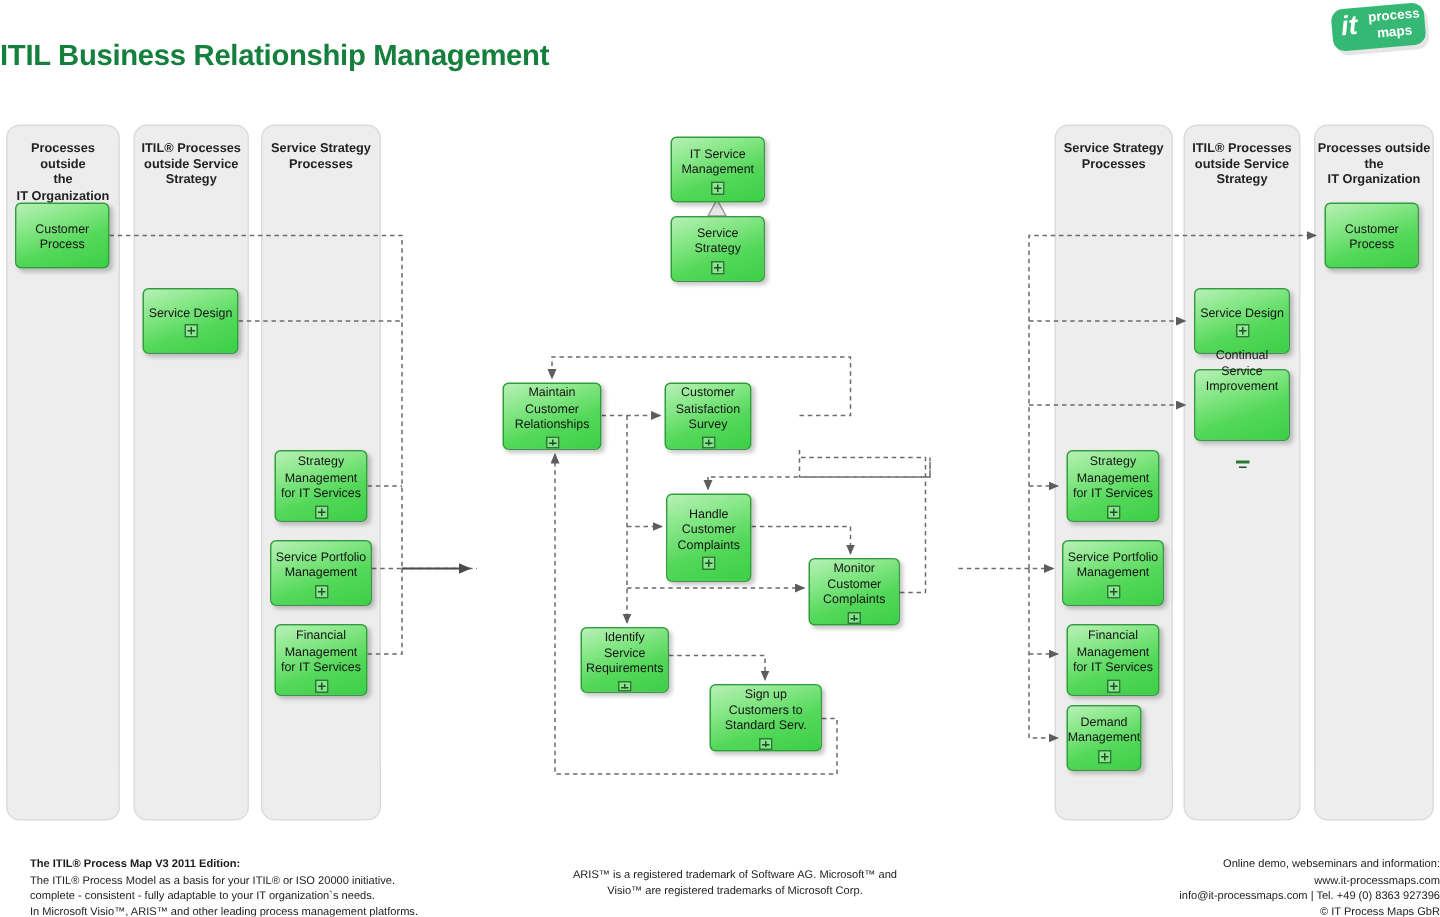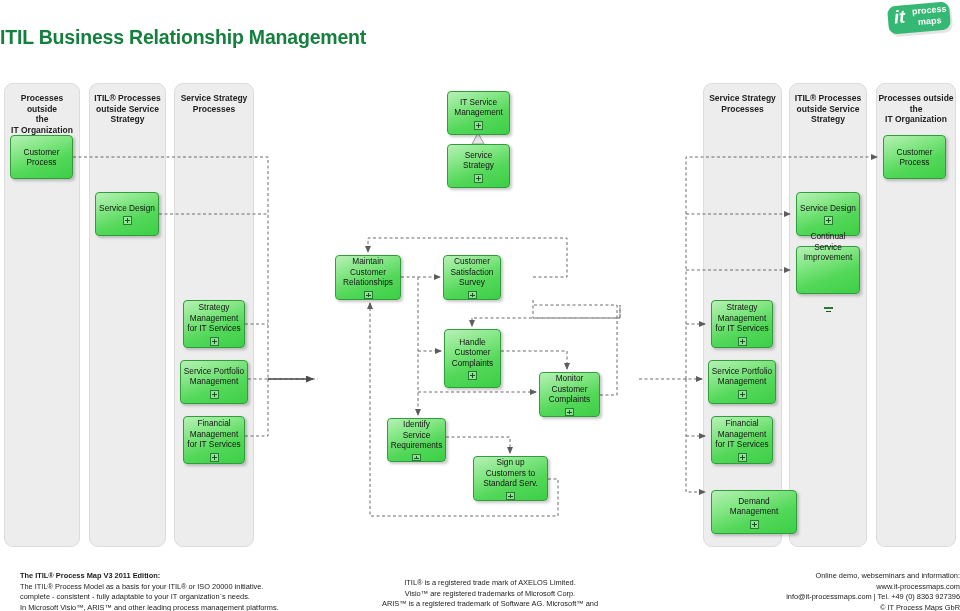--- a/index.html
+++ b/index.html
@@ -298,21 +298,21 @@
         <div class="lbl">Service Portfolio
 Management</div>
         <div class="plus"></div>
       </div>
       <div class="pbox" style="left: 711px; top: 416px; width: 62px; height: 48px;">
         <div class="lbl">Financial
 Management
 for IT Services</div>
         <div class="plus"></div>
       </div>
-      <div class="pbox" style="left: 711px; top: 470px; width: 86px; height: 44px; margin-top: 20px;">
+      <div class="pbox" style="left: 711px; top: 470px; width: 50px; height: 44px;">
         <div class="lbl">Demand
 Management</div>
         <div class="plus"></div>
       </div>
       <div class="pbox" style="left: 796px; top: 192px; width: 64px; height: 44px;">
         <div class="lbl">Service Design</div>
         <div class="plus"></div>
       </div>
       <div class="pbox" style="left: 796px; top: 246px; width: 64px; height: 48px; gap: 41px;">
         <div class="lbl">Continual
@@ -327,23 +327,22 @@
     </div>
 
   <div class="foot" id="foot-left">
     <div class="hd">The ITIL® Process Map V3 2011 Edition:</div>
     <div>The ITIL® Process Model as a basis for your ITIL® or ISO 20000 initiative.</div>
     <div>complete - consistent - fully adaptable to your IT organization`s needs.</div>
     <div>In Microsoft Visio™, ARIS™ and other leading process management platforms.</div>
   </div>
 
   <div class="foot" id="foot-center">
-    <div>ITIL® is a registered trade mark of AXELOS Limited.</div>
+    <div>ARIS™ is a  registered trademark of Software AG. Microsoft™ and</div>
     <div>Visio™ are registered trademarks of Microsoft Corp.</div>
-    <div>ARIS™ is a  registered trademark of Software AG. Microsoft™ and</div>
   </div>
 
   <div class="foot" id="foot-right">
     <div class="hd">Online demo, webseminars and information:</div>
     <div class="hd">www.it-processmaps.com</div>
     <div>info@it-processmaps.com | Tel. +49 (0) 8363 927396</div>
     <div>© IT Process Maps GbR</div>
   </div>
 
 </div>

